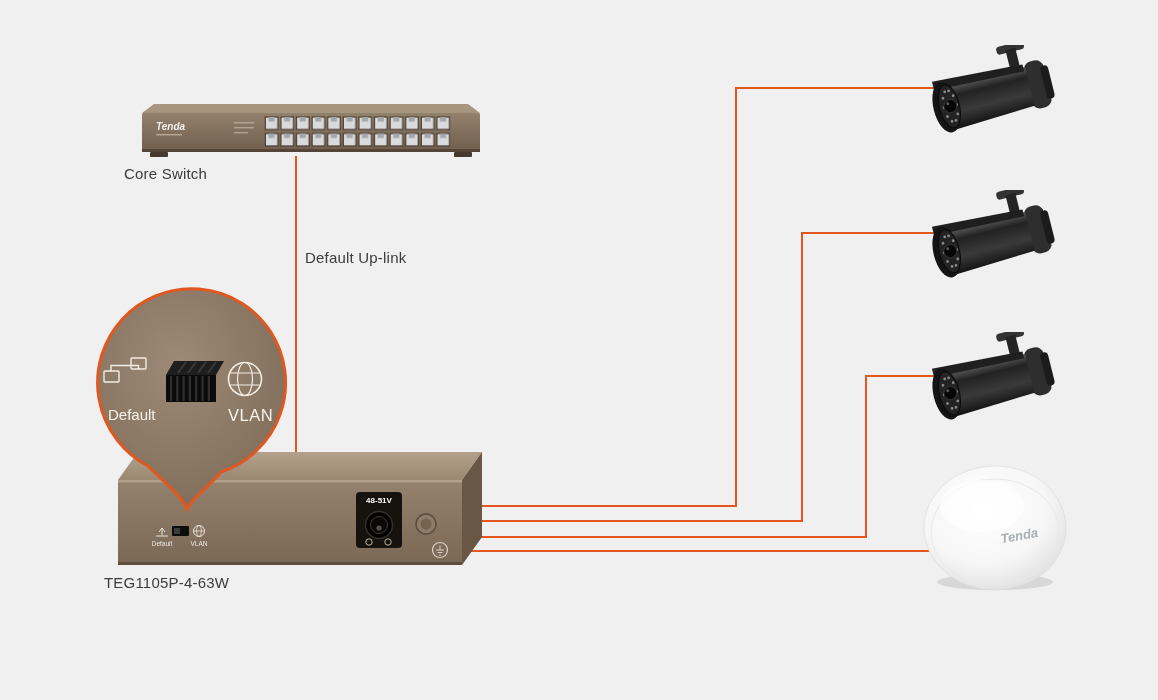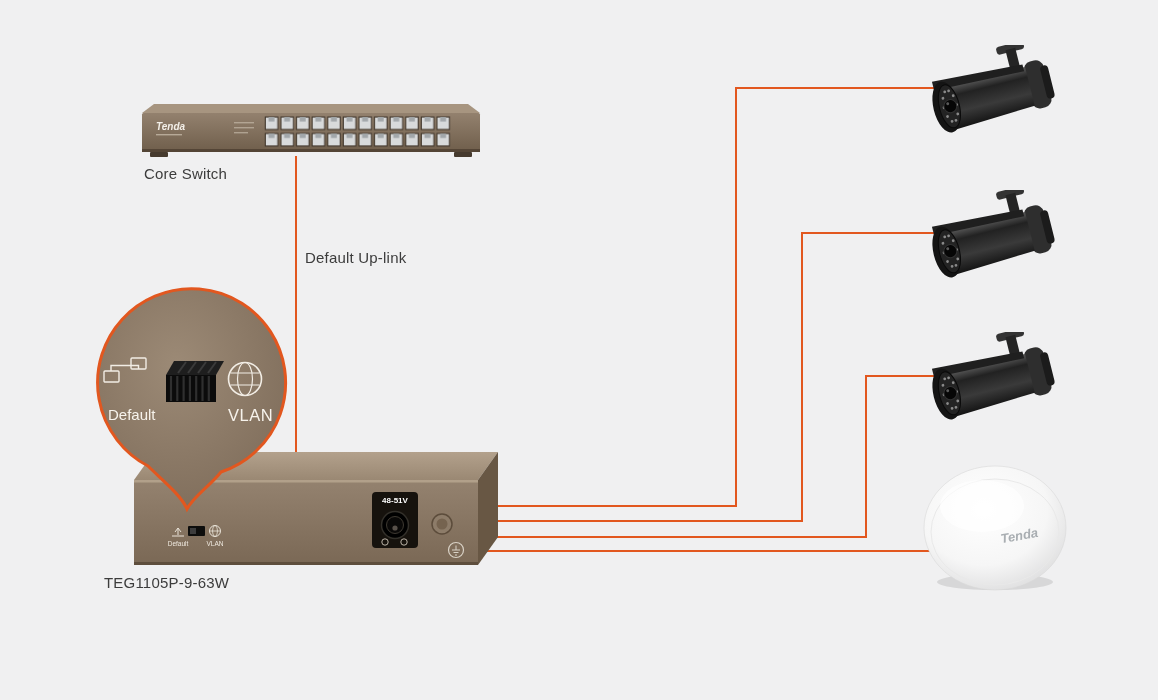--- a/index.html
+++ b/index.html
@@ -112,25 +112,25 @@
       <rect x="12" y="52" width="18" height="5" rx="1" fill="#463a2e"></rect>
       <rect x="316" y="52" width="18" height="5" rx="1" fill="#463a2e"></rect>
       <text x="18" y="30" font-size="10" font-style="italic" font-weight="bold" fill="#f3efe8">Tenda</text>
       <rect x="18" y="34" width="26" height="1.4" fill="#cfc3b2" opacity="0.7"></rect>
       <rect x="96" y="22" width="20" height="1.4" fill="#cfc3b2" opacity="0.6"></rect>
       <rect x="96" y="27" width="20" height="1.4" fill="#cfc3b2" opacity="0.6"></rect>
       <rect x="96" y="32" width="14" height="1.4" fill="#cfc3b2" opacity="0.6"></rect>
       <rect x="126" y="15" width="187" height="33" fill="url(#portPat)"></rect>
     </svg>
   </div>
-  <div class="diagram-label" style="left:144px;top:165px">Core Switch</div>
+  <div class="diagram-label" style="left:124px;top:165px">Core Switch</div>
 
   <div class="diagram-label" style="left:305px;top:249px">Default Up-link</div>
 
-  <div class="abs device" style="left:124px;top:446px">
+  <div class="abs device" style="left:108px;top:446px">
     <svg width="382" height="132" viewBox="0 0 382 132">
       <polygon points="30,6 374,6 354,34 10,34" fill="url(#poeTop)"></polygon>
       <polygon points="374,6 374,91 354,119 354,34" fill="#685744"></polygon>
       <rect x="10" y="34" width="344" height="85" fill="url(#poeFront)"></rect>
       <rect x="10" y="34" width="344" height="2.5" fill="#b5a38d" opacity="0.9"></rect>
       <rect x="10" y="116" width="344" height="3" fill="#5e4e3d"></rect>
 
       <g transform="translate(46,76)">
         <path d="M5 10 L8 6 L11 10 M8 6 V13 M2 14 H14" stroke="#e9e3d8" stroke-width="1" fill="none"></path>
         <rect x="18" y="4" width="17" height="10" rx="1" fill="#0d0d0c"></rect>
@@ -154,21 +154,21 @@
 
       <circle cx="318" cy="78" r="10" fill="#8d7c69" stroke="#5c4c3b" stroke-width="1.5"></circle>
       <circle cx="318" cy="78" r="5.5" fill="#75634f"></circle>
 
       <g transform="translate(324,96)">
         <circle cx="8" cy="8" r="7.5" fill="none" stroke="#d9d2c6" stroke-width="1.2"></circle>
         <path d="M8 3.5 V8 M4 8 H12 M5.5 10.5 H10.5 M7 13 H9" stroke="#d9d2c6" stroke-width="1" fill="none"></path>
       </g>
     </svg>
   </div>
-  <div class="diagram-label" style="left:104px;top:574px">TEG1105P-9-63W</div>
+  <div class="diagram-label" style="left:104px;top:574px">TEG1105P-4-63W</div>
 
   <div class="abs device" style="left:925px;top:45px">
     <svg width="150" height="100">
         <use href="#cam-shape"></use>
       </svg>
   </div>
   <div class="abs device" style="left:925px;top:190px">
     <svg width="150" height="100">
         <use href="#cam-shape"></use>
       </svg>

